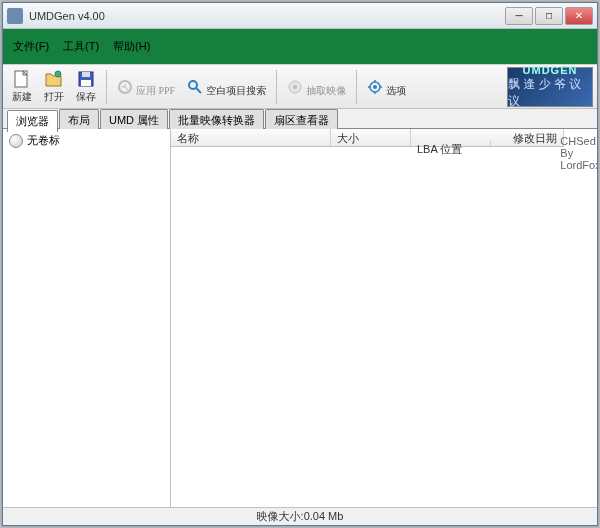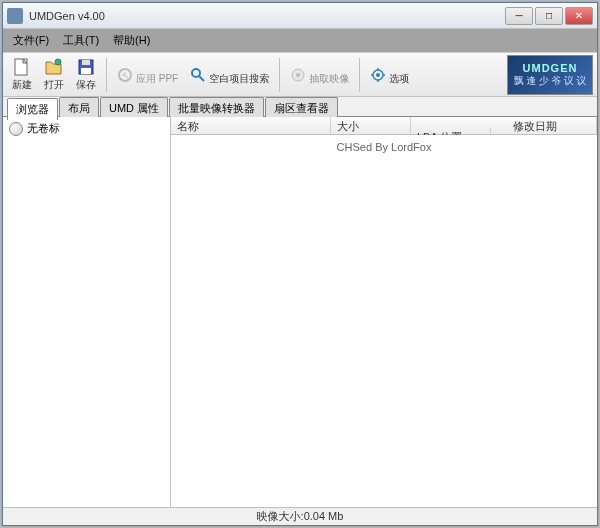--- a/index.html
+++ b/index.html
@@ -4,42 +4,42 @@
 <style>
 * { margin: 0; padding: 0; box-sizing: border-box; font-family: "Microsoft YaHei", "SimSun", Tahoma, sans-serif; font-size: 11px; }
 body { background: #c0c0c0; width: 600px; height: 528px; overflow: hidden; }
 .window { width: 596px; height: 524px; margin: 2px; background: #f0f0f0; border: 1px solid #5a7aa0; box-shadow: 0 0 3px rgba(0,0,0,0.3); display: flex; flex-direction: column; }
 .titlebar { height: 26px; background: linear-gradient(to bottom, #f8f8f8, #dde5ee); display: flex; align-items: center; padding: 0 4px; border-bottom: 1px solid #c0c0c0; }
 .title-icon { width: 16px; height: 16px; background: #6a8ab0; border-radius: 2px; margin-right: 6px; }
 .title-text { flex: 1; color: #333; }
 .win-controls { display: flex; gap: 2px; }
 .win-btn { width: 28px; height: 18px; background: linear-gradient(to bottom, #f0f0f0, #d8d8d8); border: 1px solid #a0a0a0; border-radius: 2px; display: flex; align-items: center; justify-content: center; cursor: pointer; font-size: 10px; }
 .win-btn.close { background: linear-gradient(to bottom, #e88, #c44); color: #fff; }
-.menubar { height: 24px; background: #a3a3a3; display: flex; align-items: center; padding: 0 4px; gap: 2px; border-bottom: 1px solid #d0d0d0; text-align: center; }
+.menubar { height: 36px; background: #15803d; display: flex; align-items: center; padding: 0 4px; gap: 2px; border-bottom: 1px solid #d0d0d0; text-align: center; }
 .menu-item { padding: 2px 6px; cursor: pointer; }
 .toolbar { height: 44px; background: linear-gradient(to bottom, #f8f8f8, #e8e8e8); display: flex; align-items: center; padding: 2px 4px; gap: 2px; border-bottom: 1px solid #c0c0c0; position: relative; }
 .tool-btn { display: flex; flex-direction: column; align-items: center; padding: 2px 4px; cursor: pointer; border: 1px solid transparent; border-radius: 2px; }
 .tool-btn .icon { width: 20px; height: 20px; display: flex; align-items: center; justify-content: center; }
 .tool-btn .lbl { font-size: 10px; margin-top: 1px; color: #333; white-space: nowrap; }
 .tool-sep { width: 1px; height: 34px; background: #c0c0c0; margin: 0 3px; }
 .tool-btn.small { flex-direction: row; gap: 3px; }
 .tool-btn.small .icon { width: 16px; height: 16px; }
-.tool-btn.small .lbl { margin-top: 8px; }
+.tool-btn.small .lbl { margin-top: 8px; font-family: Liberation Serif, serif; }
 .tool-btn.disabled { opacity: 0.5; cursor: default; }
 .logo-box { position: absolute; right: 4px; top: 2px; width: 86px; height: 40px; background: linear-gradient(135deg, #1a3a6a, #3a6ab0); border: 1px solid #888; display: flex; flex-direction: column; align-items: center; justify-content: center; color: #9fe; font-size: 9px; }
 .logo-box .logo-t { font-weight: bold; letter-spacing: 1px; }
-.logo-box .logo-s { font-size: 10px; color: #cdf; font-family: Liberation Serif, serif; }
+.logo-box .logo-s { font-size: 12px; color: #cdf; }
 .tabstrip { height: 20px; background: #f0f0f0; display: flex; align-items: flex-start; padding: 0 4px; border-bottom: 1px solid #888; }
 .tab { padding: 3px 8px; background: #e0e0e0; border: 1px solid #888; border-bottom: none; margin-right: 1px; cursor: pointer; border-radius: 2px 2px 0 0; font-size: 11px; }
 .tab.active { background: #fff; position: relative; top: 1px; }
 .content { flex: 1; display: flex; background: #fff; border-top: none; overflow: hidden; }
 .tree-pane { width: 168px; border-right: 1px solid #c0c0c0; background: #fff; padding: 2px; }
 .tree-item { display: flex; align-items: flex-end; gap: 4px; padding: 2px 4px; cursor: pointer; }
 .tree-item .ticon { width: 14px; height: 14px; border: 1px solid #888; border-radius: 50%; background: radial-gradient(circle at 30% 30%, #fff, #ccc); }
-.list-pane { flex: 1; display: flex; flex-direction: column; }
+.list-pane { flex: 1; display: flex; flex-direction: row; }
 .list-header { height: 18px; background: linear-gradient(to bottom, #fcfcfc, #ececec); display: flex; border-bottom: 1px solid #c0c0c0; }
 .col { border-right: 1px solid #d0d0d0; padding: 2px 6px; font-size: 11px; color: #333; }
 .col.c1 { width: 160px; }
 .col.c2 { width: 80px; }
 .col.c3 { width: 80px; margin-top: 11px; }
 .col.c4 { flex: 1; margin-left: 16px; }
 .list-body { flex: 1; background: #fff; position: relative; }
 .watermark { position: absolute; top: 6px; left: 50%; transform: translateX(-50%); color: #666; font-size: 11px; }
 .statusbar { height: 18px; background: #f0f0f0; border-top: 1px solid #c0c0c0; display: flex; align-items: center; justify-content: center; font-size: 11px; color: #333; }
 svg { display: block; }

